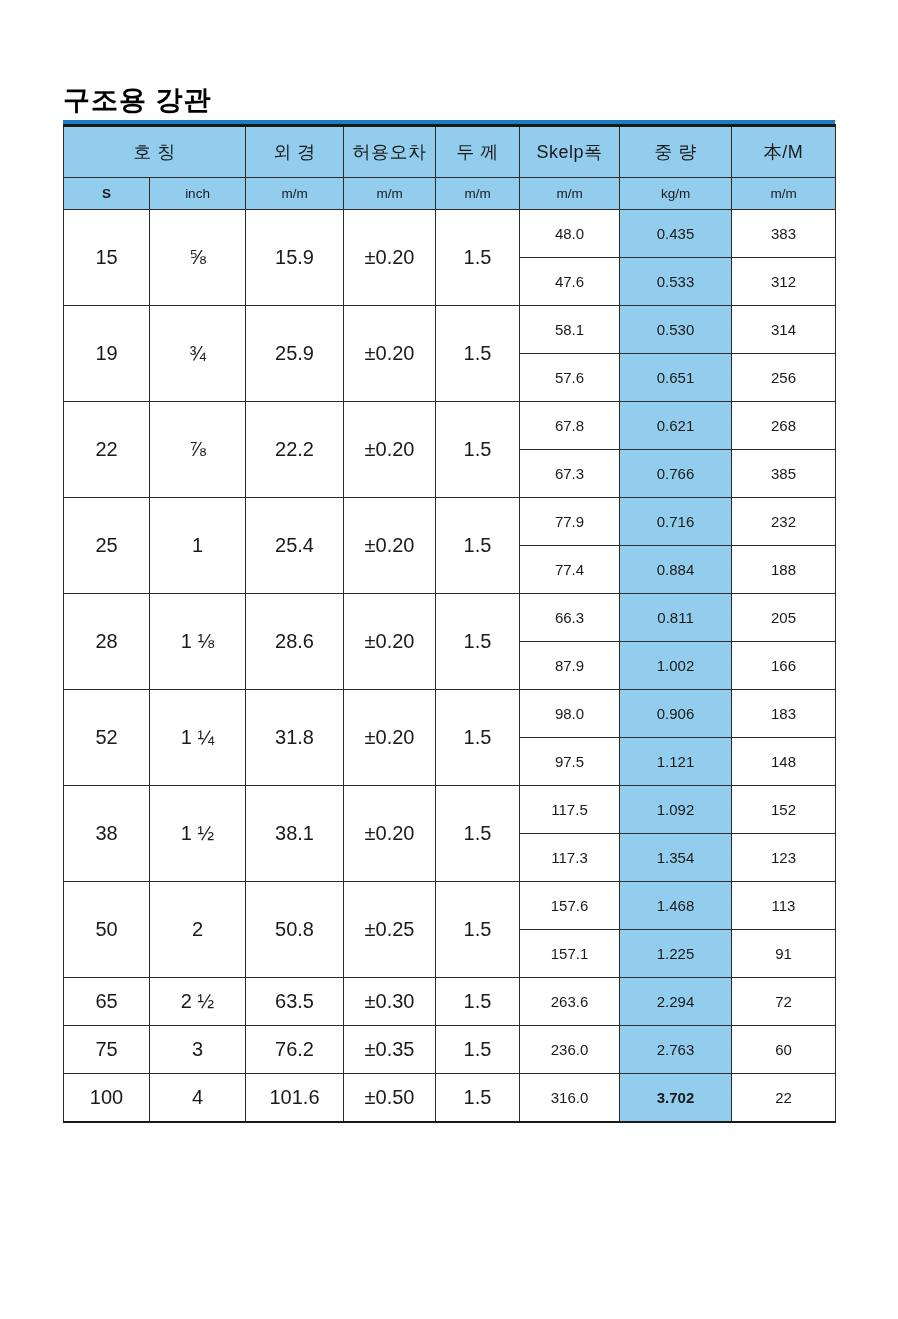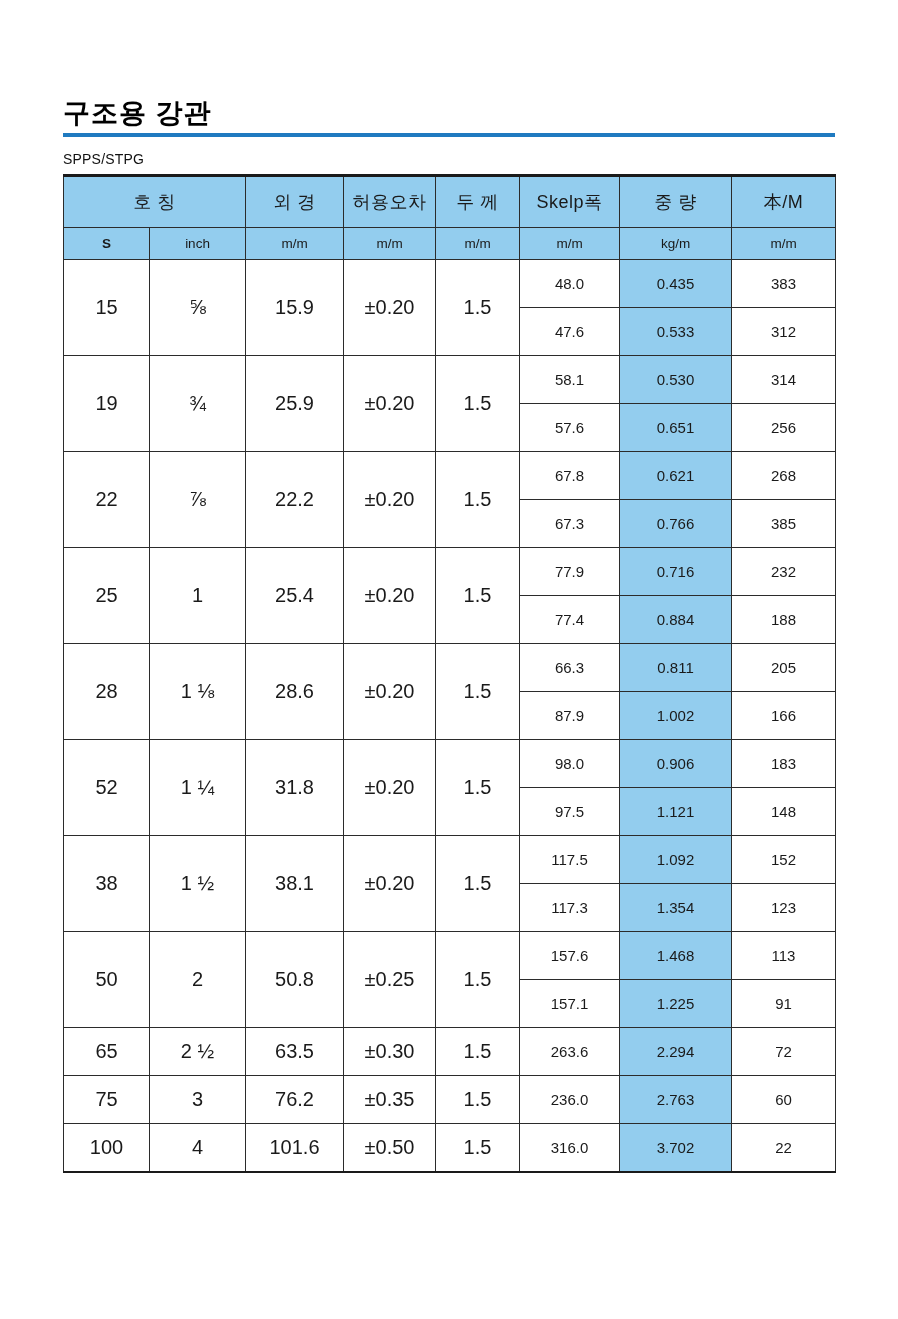--- a/index.html
+++ b/index.html
@@ -13,21 +13,21 @@
     height: 1319px;
     font-family: "Liberation Sans", "DejaVu Sans", sans-serif;
     color: #1a1a1a;
     -webkit-font-smoothing: antialiased;
   }
   .page {
     position: relative;
     width: 898px;
     height: 1319px;
     box-sizing: border-box;
-    padding: 13px 63px;
+    padding: 0 63px;
   }
   .title-block {
     padding-top: 86px;
   }
   .page-title {
     font-size: 27px;
     font-weight: bold;
     letter-spacing: 1px;
     line-height: 1.05;
     margin: 0;
@@ -86,20 +86,21 @@
     border-right: 1px solid #2b2b2b;
     border-top: 1px solid #ffffff;
     border-bottom: 1px solid #ffffff;
   }
   td.weight-cell.wt-first {
     border-top: 1px solid #2b2b2b;
     margin-left: 24px;
   }
   td.weight-cell.wt-last {
     border-bottom: 1px solid #2b2b2b;
+    font-weight: bold;
   }
   tr.sub-row td {
     height: 47px;
   }
   tr.single-row td {
     height: 47px;
   }
   .spanned {
     font-size: 20px;
   }
@@ -116,21 +117,20 @@
 </head>
 <body>
 
 <div class="page">
 
   <div class="title-block">
     <h1 class="page-title">구조용 강관</h1>
     <div class="title-rule"></div>
   </div>
 
-  <div class="standard-label">SPPS/STPG</div>
 
   <table class="spec-table">
     <colgroup>
       <col class="c-s">
         <col class="c-inch">
         <col class="c-od">
         <col class="c-tol">
       <col class="c-thk">
         <col class="c-skelp">
         <col class="c-weight">

